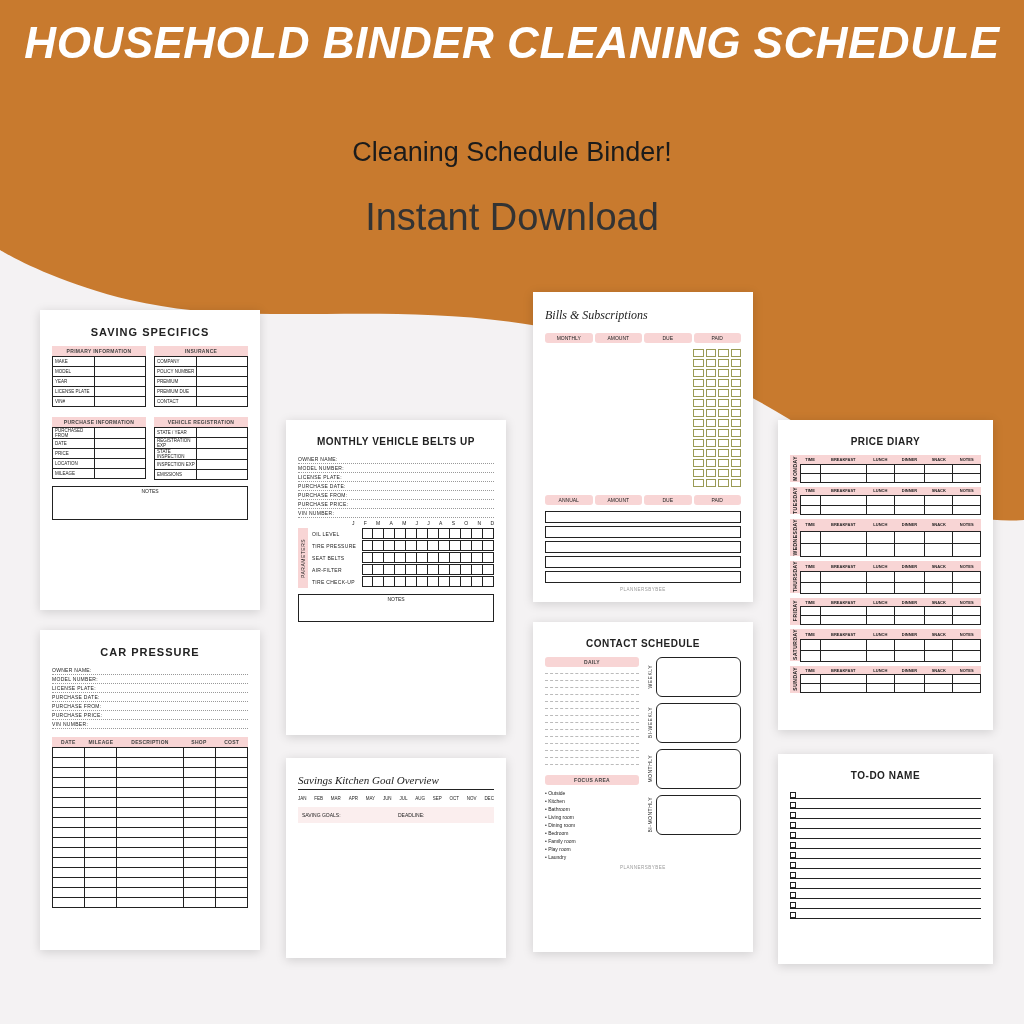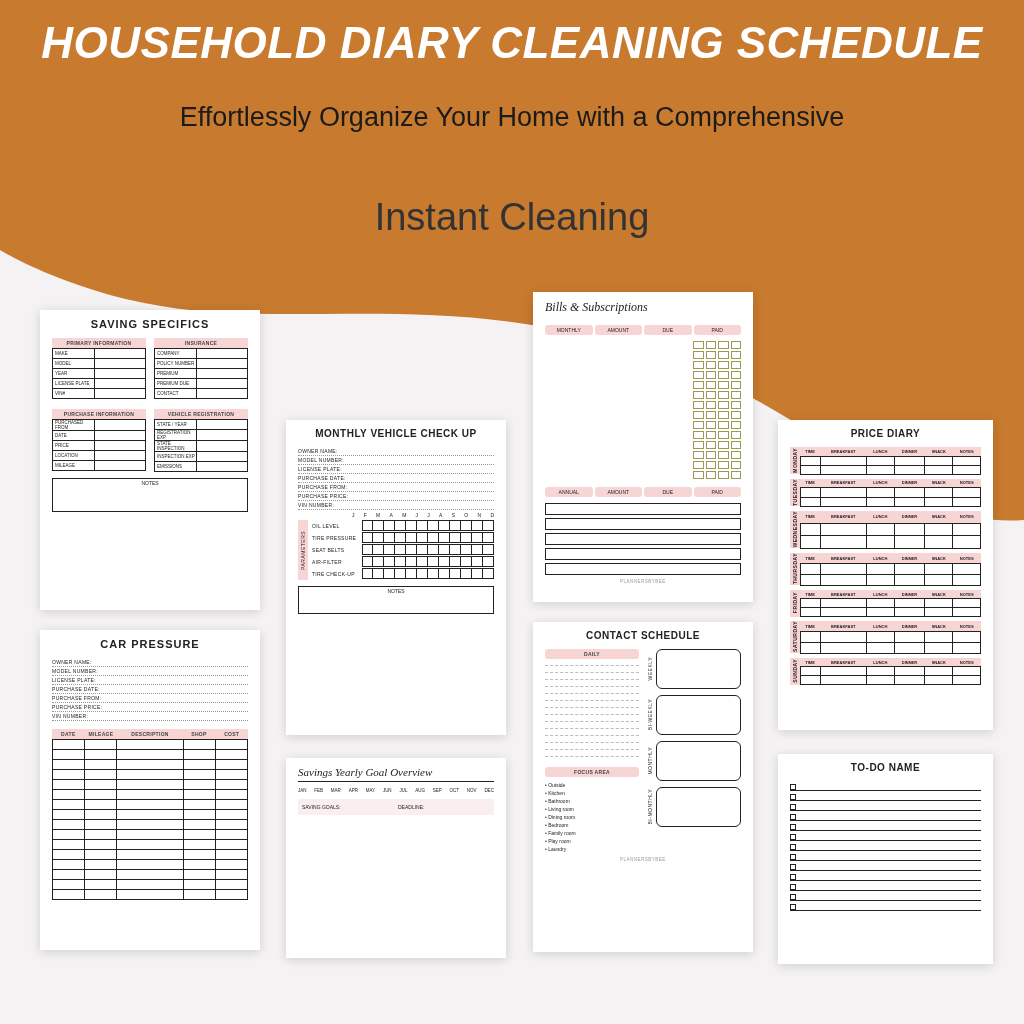--- a/index.html
+++ b/index.html
@@ -1,21 +1,21 @@
 <!DOCTYPE html>
 <html><head>
 <meta charset="utf-8">
 <style>
   *{box-sizing:border-box;margin:0;padding:0}
   body{width:1024px;height:1024px;background:#f4f2f3;font-family:Arial,Helvetica,sans-serif;overflow:hidden;position:relative}
   .hero-wave{position:absolute;top:0;left:0;width:1024px;height:560px;z-index:0}
   .headline{position:absolute;top:18px;left:0;width:1024px;text-align:center;font-family:"Arial Black",Impact,sans-serif;font-style:italic;font-weight:900;color:#fff;font-size:44px;letter-spacing:.5px;z-index:2}
   .subhead{position:absolute;top:100px;left:0;width:1024px;text-align:center;color:#1b1b1b;font-size:27px;line-height:1.3;z-index:2}
   .cta{position:absolute;top:196px;left:0;width:1024px;text-align:center;color:#333;font-size:38px;z-index:2}
-  .sheet{position:absolute;background:#fff;box-shadow:0 2px 10px rgba(0,0,0,.15);z-index:3;padding:8px 12px;font-size:6px;color:#222}
+  .sheet{position:absolute;background:#fff;box-shadow:0 2px 10px rgba(0,0,0,.15);z-index:3;padding:16px 12px;font-size:6px;color:#222}
   .sheet h4{text-align:center;font-size:11px;letter-spacing:1px;font-weight:700;margin-bottom:8px}
   .sheet h5{text-align:center;font-size:10px;letter-spacing:.5px;margin-bottom:8px}
   .pink-bar{background:#f8d5d5;color:#444;font-size:5px;text-align:center;padding:2px 0;font-weight:600;letter-spacing:.3px}
   .mini-table{width:100%;border-collapse:collapse}
   .mini-table td{border:1px solid #222;height:10px;font-size:4.5px;padding-left:2px}
   .row2{display:flex;gap:8px}
   .col{flex:1}
   .label-row{font-size:5px;letter-spacing:.3px;border-bottom:1px dotted #999;padding:1px 0;display:flex;justify-content:space-between}
   .notes-box{border:1px solid #222;height:34px;margin-top:6px;font-size:5px;text-align:center;padding-top:1px}
   .dash-line{border-bottom:1px dashed #bbb;height:7px}
@@ -39,25 +39,26 @@
   .fd-table th{background:#f8d5d5;border:none;font-weight:600}
   .fd-day{width:10px;background:#f8d5d5;border:none!important}
 </style>
 </head>
 <body>
 
 <svg class="hero-wave" viewBox="0 0 1024 560" preserveAspectRatio="none">
   <path d="M0,0 L1024,0 L1024,520 C900,530 820,405 640,350 C430,285 280,335 130,300 C50,281 0,250 0,250 Z" fill="#c87a2e"></path>
 </svg>
 
-<div class="headline">HOUSEHOLD DIARY CLEANING SCHEDULE</div>
+<div class="headline">HOUSEHOLD BINDER CLEANING SCHEDULE</div>
 <div class="subhead">
-  <span>Effortlessly Organize Your Home with a Comprehensive</span><br>
+  <br>
+  <span>Cleaning Schedule Binder!</span>
 </div>
-<div class="cta">Instant Cleaning</div>
+<div class="cta">Instant Download</div>
 
 <div class="sheet" style="left:40px;top:310px;width:220px;height:300px">
   <h4>SAVING SPECIFICS</h4>
   <div class="row2">
     <div class="col">
       <div class="pink-bar">PRIMARY INFORMATION</div>
       <table class="mini-table">
           <tbody>
             <tr>
               <td style="width:45%">MAKE</td>
@@ -313,21 +314,21 @@
           <td></td>
           <td style="width:34%"></td>
           <td></td>
           <td></td>
         </tr>
       </tbody>
   </table>
 </div>
 
 <div class="sheet" style="left:286px;top:420px;width:220px;height:315px">
-  <h5>MONTHLY VEHICLE CHECK UP</h5>
+  <h5>MONTHLY VEHICLE BELTS UP</h5>
   <div>
       <div class="label-row">
         <span>OWNER NAME:</span>
       </div>
       <div class="label-row">
         <span>MODEL NUMBER:</span>
       </div>
       <div class="label-row">
         <span>LICENSE PLATE:</span>
       </div>
@@ -445,21 +446,21 @@
             <div></div>
             <div></div>
           </div>
         </div>
       </div>
   </div>
   <div class="notes-box" style="height:28px">NOTES</div>
 </div>
 
 <div class="sheet" style="left:286px;top:758px;width:220px;height:200px">
-  <div style="font-style:italic;font-family:Georgia,serif;font-size:11px;border-bottom:1px solid #222;padding-bottom:3px">Savings Yearly Goal Overview</div>
+  <div style="font-style:italic;font-family:Georgia,serif;font-size:11px;border-bottom:1px solid #222;padding-bottom:3px">Savings Kitchen Goal Overview</div>
   <div style="display:flex;justify-content:space-between;font-size:4.5px;margin:6px 0" id="sv-months">
       <span>JAN</span>
       <span>FEB</span>
       <span>MAR</span>
       <span>APR</span>
       <span>MAY</span>
       <span>JUN</span>
       <span>JUL</span>
       <span>AUG</span>
       <span>SEP</span>

